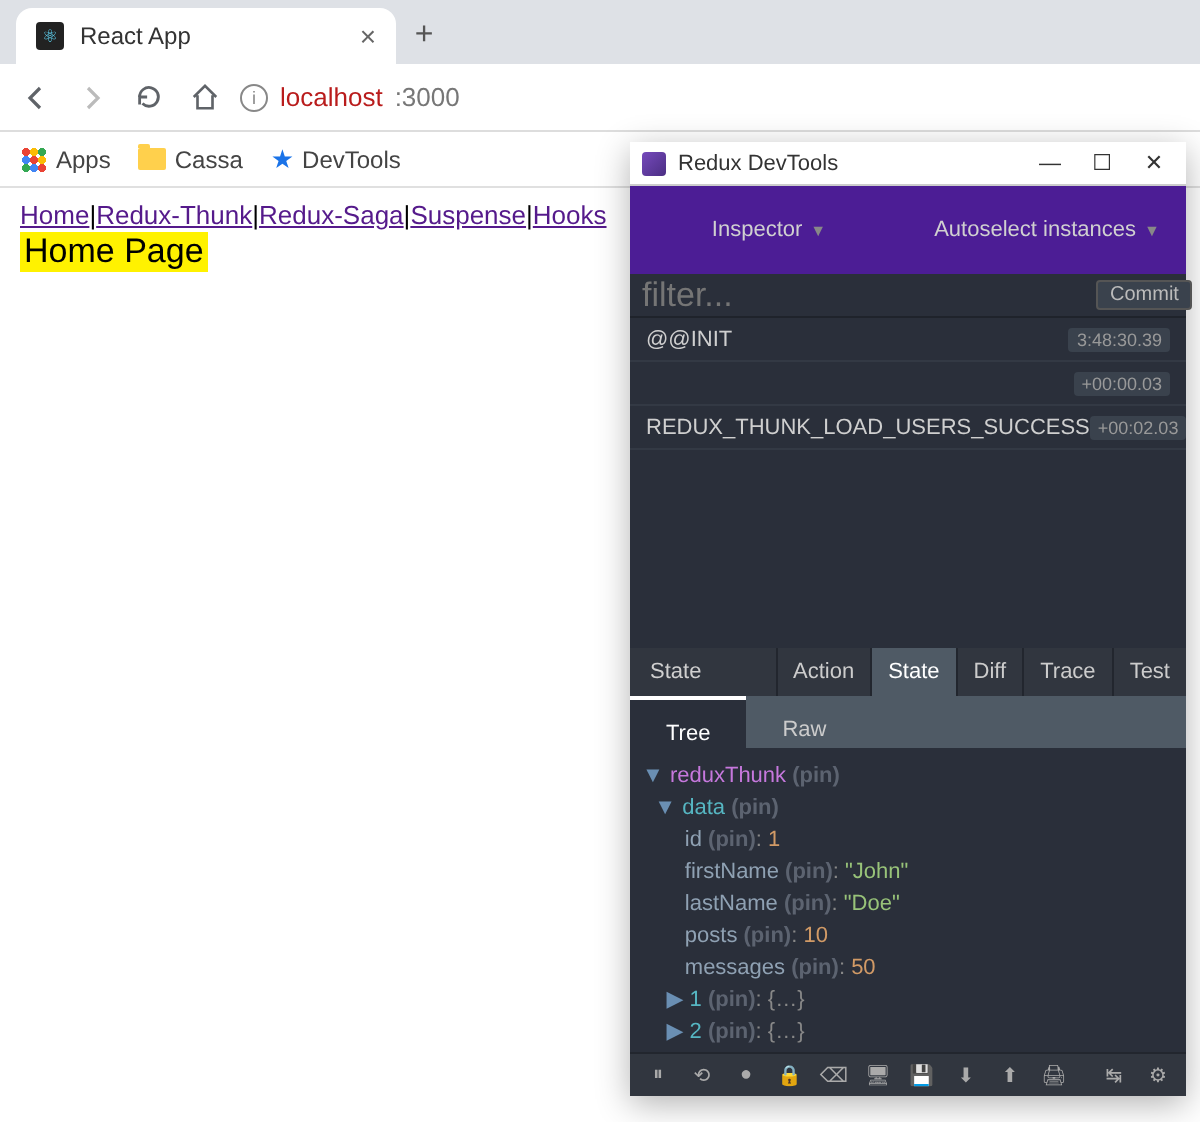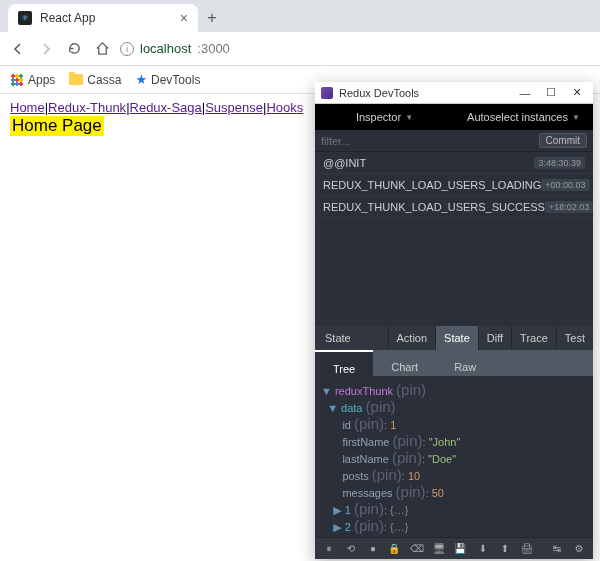--- a/index.html
+++ b/index.html
@@ -10,21 +10,21 @@
 .tab { background: #fff; height: 28px; min-width: 190px; border-radius: 8px 8px 0 0; display: flex; align-items: center; padding: 0 10px; font-size: 12px; color: #333; gap: 8px; }
 .tab .favicon { width: 14px; height: 14px; background: #222; border-radius: 2px; display:flex; align-items:center; justify-content:center; color:#61dafb; font-size:9px; }
 .tab .close { margin-left: auto; color: #666; font-size: 14px; cursor: pointer; }
 .new-tab { width: 28px; height: 28px; display: flex; align-items: center; justify-content: center; color: #555; font-size: 16px; cursor:pointer; }
 
 .toolbar { height: 34px; background: #fff; border-bottom: 1px solid #ddd; display: flex; align-items: center; padding: 0 8px; gap: 8px; }
 .nav-btn { width: 20px; height: 20px; display:flex; align-items:center; justify-content:center; color:#5f6368; cursor:pointer; }
 .nav-btn.disabled { color: #bbb; }
 .addr { flex: 0 0 auto; display:flex; align-items:center; gap:6px; font-size:13px; color:#555; }
 .addr .info { width:14px; height:14px; border:1px solid #888; border-radius:50%; display:flex; align-items:center; justify-content:center; font-size:9px; color:#888; }
-.addr .host { color:#14532d; }
+.addr .host { color:#b91c1c; }
 .addr .port { color:#777; }
 
 .bookmarks { height: 28px; background:#fff; border-bottom:1px solid #e0e0e0; display:flex; align-items:center; padding:0 10px; gap:14px; font-size:12px; color:#444; }
 .bookmarks .apps-ico { width:14px; height:14px; background:
   radial-gradient(circle at 3px 3px,#ea4335 2px,transparent 2px),
   radial-gradient(circle at 7px 3px,#fbbc05 2px,transparent 2px),
   radial-gradient(circle at 11px 3px,#34a853 2px,transparent 2px),
   radial-gradient(circle at 3px 7px,#4285f4 2px,transparent 2px),
   radial-gradient(circle at 7px 7px,#ea4335 2px,transparent 2px),
   radial-gradient(circle at 11px 7px,#fbbc05 2px,transparent 2px),
@@ -36,32 +36,32 @@
 .bookmarks .star { color:#1a73e8; font-size:13px; }
 .bookmarks .folder { width:14px;height:11px;background:#ffd04c;border-radius:1px; position:relative;}
 .bookmarks .folder::before{content:"";position:absolute;top:-2px;left:0;width:6px;height:2px;background:#ffd04c;border-radius:1px 1px 0 0;}
 
 
 .page { padding: 6px 10px; font-size: 13px; }
 .nav-links a { color: #551a8b; text-decoration: underline; cursor:pointer;margin-top:28px; }
 .page-title { display:inline-block; background: #fff200; padding: 0 2px; margin-top:1px; font-size:17px; }
 
 
-.devtools { position:absolute; left:315px; top:82px; width:278px; height:477px; background:#2a2f3a; color:#bbb; font-size:11px; font-family: Consolas, Menlo, monospace; box-shadow: 0 4px 16px rgba(0,0,0,.3); display:flex; flex-direction:column; }
+.devtools { position:absolute; left:315px; top:71px; width:278px; height:477px; background:#2a2f3a; color:#bbb; font-size:11px; font-family: Consolas, Menlo, monospace; box-shadow: 0 4px 16px rgba(0,0,0,.3); display:flex; flex-direction:column; }
 .dt-title { height:22px; background:#fff; color:#333; display:flex; align-items:center; padding:0 6px; gap:6px; font-family: -apple-system, Arial, sans-serif; font-size:11px; border-bottom:1px solid #ccc;}
 .dt-title .rdx-ico { width:12px; height:12px; border-radius:2px; background:linear-gradient(135deg,#764abc,#4b2e83); }
 .dt-title .spacer { flex:1; }
 .dt-title .win-btn { width:20px; text-align:center; cursor:pointer; font-size:11px; }
 
-.dt-head { height:26px; background:#000000; display:flex; align-items:center; color:#d0d0d0; }
+.dt-head { height:44px; background:#4c1d95; display:flex; align-items:center; color:#d0d0d0; }
 .dt-head .sel { flex:1; text-align:center; display:flex; align-items:center; justify-content:center; gap:4px; }
 .dt-head .chev { font-size:8px; color:#888; }
 
 .dt-filter { height:22px; background:#2a2f3a; border-bottom:1px solid #1f232b; display:flex; align-items:center; padding:0 6px; gap:6px; }
-.dt-filter input { flex:1; background:transparent; border:none; color:#888; font-size:11px; font-family:inherit; outline:none; }
+.dt-filter input { flex:1; background:transparent; border:none; color:#888; font-size:17px; font-family:inherit; outline:none; }
 .dt-filter .commit { background:#3a424d; border:1px solid #555; color:#bbb; padding:1px 6px; font-size:10px; border-radius:2px; cursor:pointer; }
 
 .dt-actions { background:#2a2f3a; }
 .dt-action { height:22px; display:flex; align-items:center; padding:0 8px; border-bottom:1px solid #333944; color:#cfcfcf; }
 .dt-action .ts { margin-left:auto; background:#3a424d; color:#999; font-size:9px; padding:1px 4px; border-radius:2px; }
 
 .dt-gap { flex:1; background:#2a2f3a; }
 
 .dt-tab-row { height:24px; background:#31363f; display:flex; align-items:center; }
 .dt-tab-row .lbl { padding:0 10px; color:#d0d0d0; }
@@ -72,21 +72,21 @@
 .dt-tab-row2 { height:26px; background:#4f5a65; display:flex; }
 .dt-tab-row2 .t2 { flex:0 0 auto; padding:17px 18px; display:flex; align-items:center; color:#ccc; cursor:pointer; }
 .dt-tab-row2 .t2.active { background:#2a2f3a; color:#fff; border-top:2px solid #fff; }
 
 .dt-tree { background:#2a2f3a; padding:6px 6px 2px 6px; overflow:hidden; font-size:11px; line-height:16px; }
 .tree-line { white-space:pre; }
 .arrow { color:#6a8fb3; }
 .key-root { color:#c678dd; }
 .key-sub { color:#56b6c2; }
 .key-field { color:#8fa1b3; }
-.pin { color:#5c6370; font-size:15px; }
+.pin { color:#5c6370; font-size:11px;font-weight:bold; }
 .colon { color:#888; }
 .val-num { color:#d19a66; }
 .val-str { color:#98c379; }
 .val-bool { color:#c678dd; }
 .brace { color:#888; }
 
 .dt-bottom { height:22px; background:#31363f; display:flex; align-items:center; padding:0 4px; gap:2px; border-top:1px solid #22262e;}
 .dt-bottom .b { width:20px; height:18px; display:flex; align-items:center; justify-content:center; color:#aaa; cursor:pointer; font-size:10px; }
 .dt-bottom .spacer { flex:1; }
 
@@ -180,45 +180,43 @@
     <input placeholder="filter..." style="">
     <span class="commit">Commit</span>
   </div>
 
   <div class="dt-actions">
     <div class="dt-action">
         <span>@@INIT</span>
         <span class="ts">3:48:30.39</span>
       </div>
     <div class="dt-action">
-        <span>REDUX_THUNK_LOAD_USERS_LOADING</span>
         <span class="ts">+00:00.03</span>
       </div>
     <div class="dt-action">
         <span>REDUX_THUNK_LOAD_USERS_SUCCESS</span>
-        <span class="ts">+18:02.03</span>
+        <span class="ts">+00:02.03</span>
       </div>
   </div>
 
   <div class="dt-gap"></div>
 
   <div class="dt-tab-row">
     <span class="lbl">State</span>
     <div class="tabs">
       <div class="tab-b">Action</div>
       <div class="tab-b active">State</div>
       <div class="tab-b">Diff</div>
       <div class="tab-b">Trace</div>
       <div class="tab-b">Test</div>
     </div>
   </div>
 
   <div class="dt-tab-row2">
     <div class="t2 active">Tree</div>
-    <div class="t2">Chart</div>
     <div class="t2">Raw</div>
   </div>
 
   <div class="dt-tree">
     <div class="tree-line"><span class="arrow">▼ </span><span class="key-root">reduxThunk</span> <span class="pin">(pin)</span></div>
     <div class="tree-line">  <span class="arrow">▼ </span><span class="key-sub">data</span> <span class="pin">(pin)</span></div>
     <div class="tree-line">       <span class="key-field">id</span> <span class="pin">(pin)</span><span class="colon">: </span><span class="val-num">1</span></div>
     <div class="tree-line">       <span class="key-field">firstName</span> <span class="pin">(pin)</span><span class="colon">: </span><span class="val-str">"John"</span></div>
     <div class="tree-line">       <span class="key-field">lastName</span> <span class="pin">(pin)</span><span class="colon">: </span><span class="val-str">"Doe"</span></div>
     <div class="tree-line">       <span class="key-field">posts</span> <span class="pin">(pin)</span><span class="colon">: </span><span class="val-num">10</span></div>

